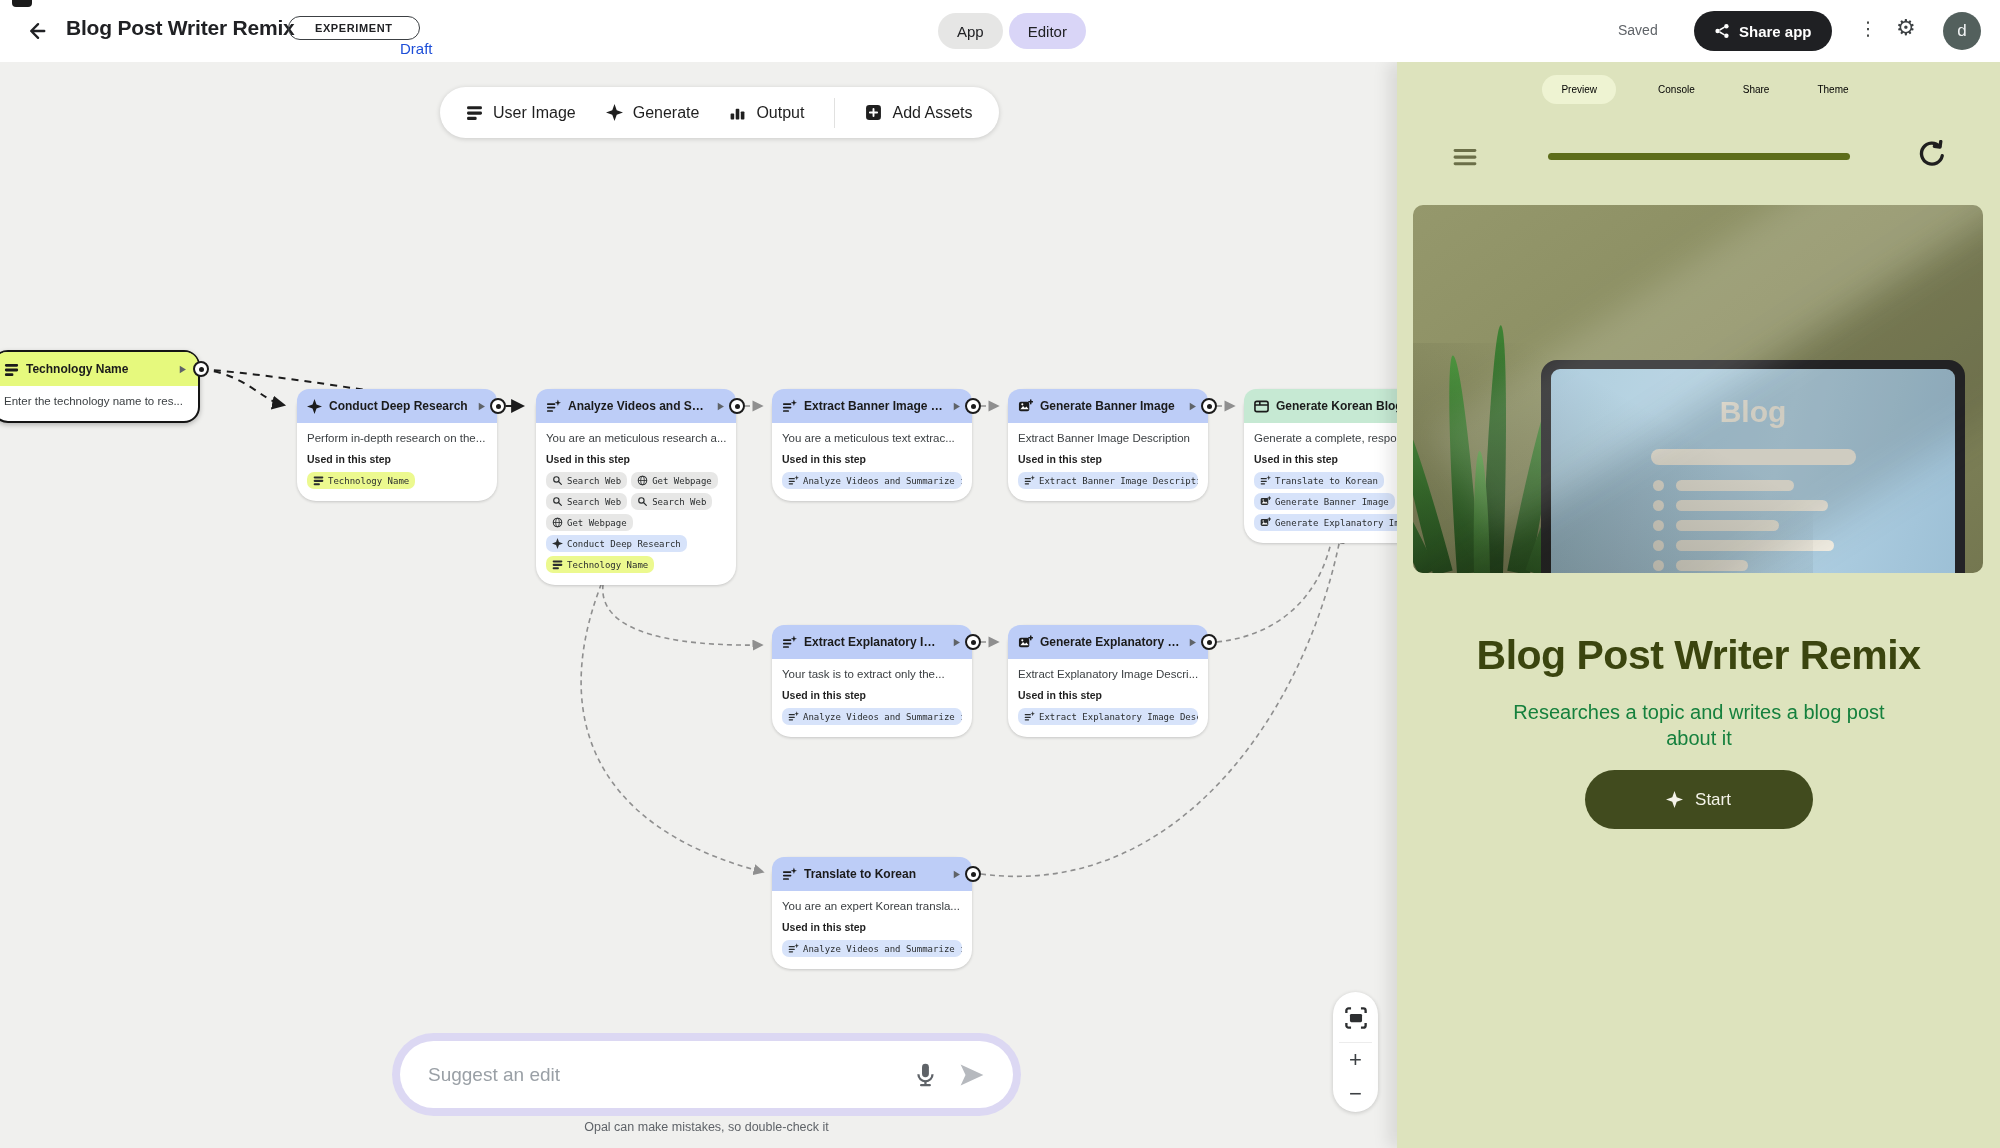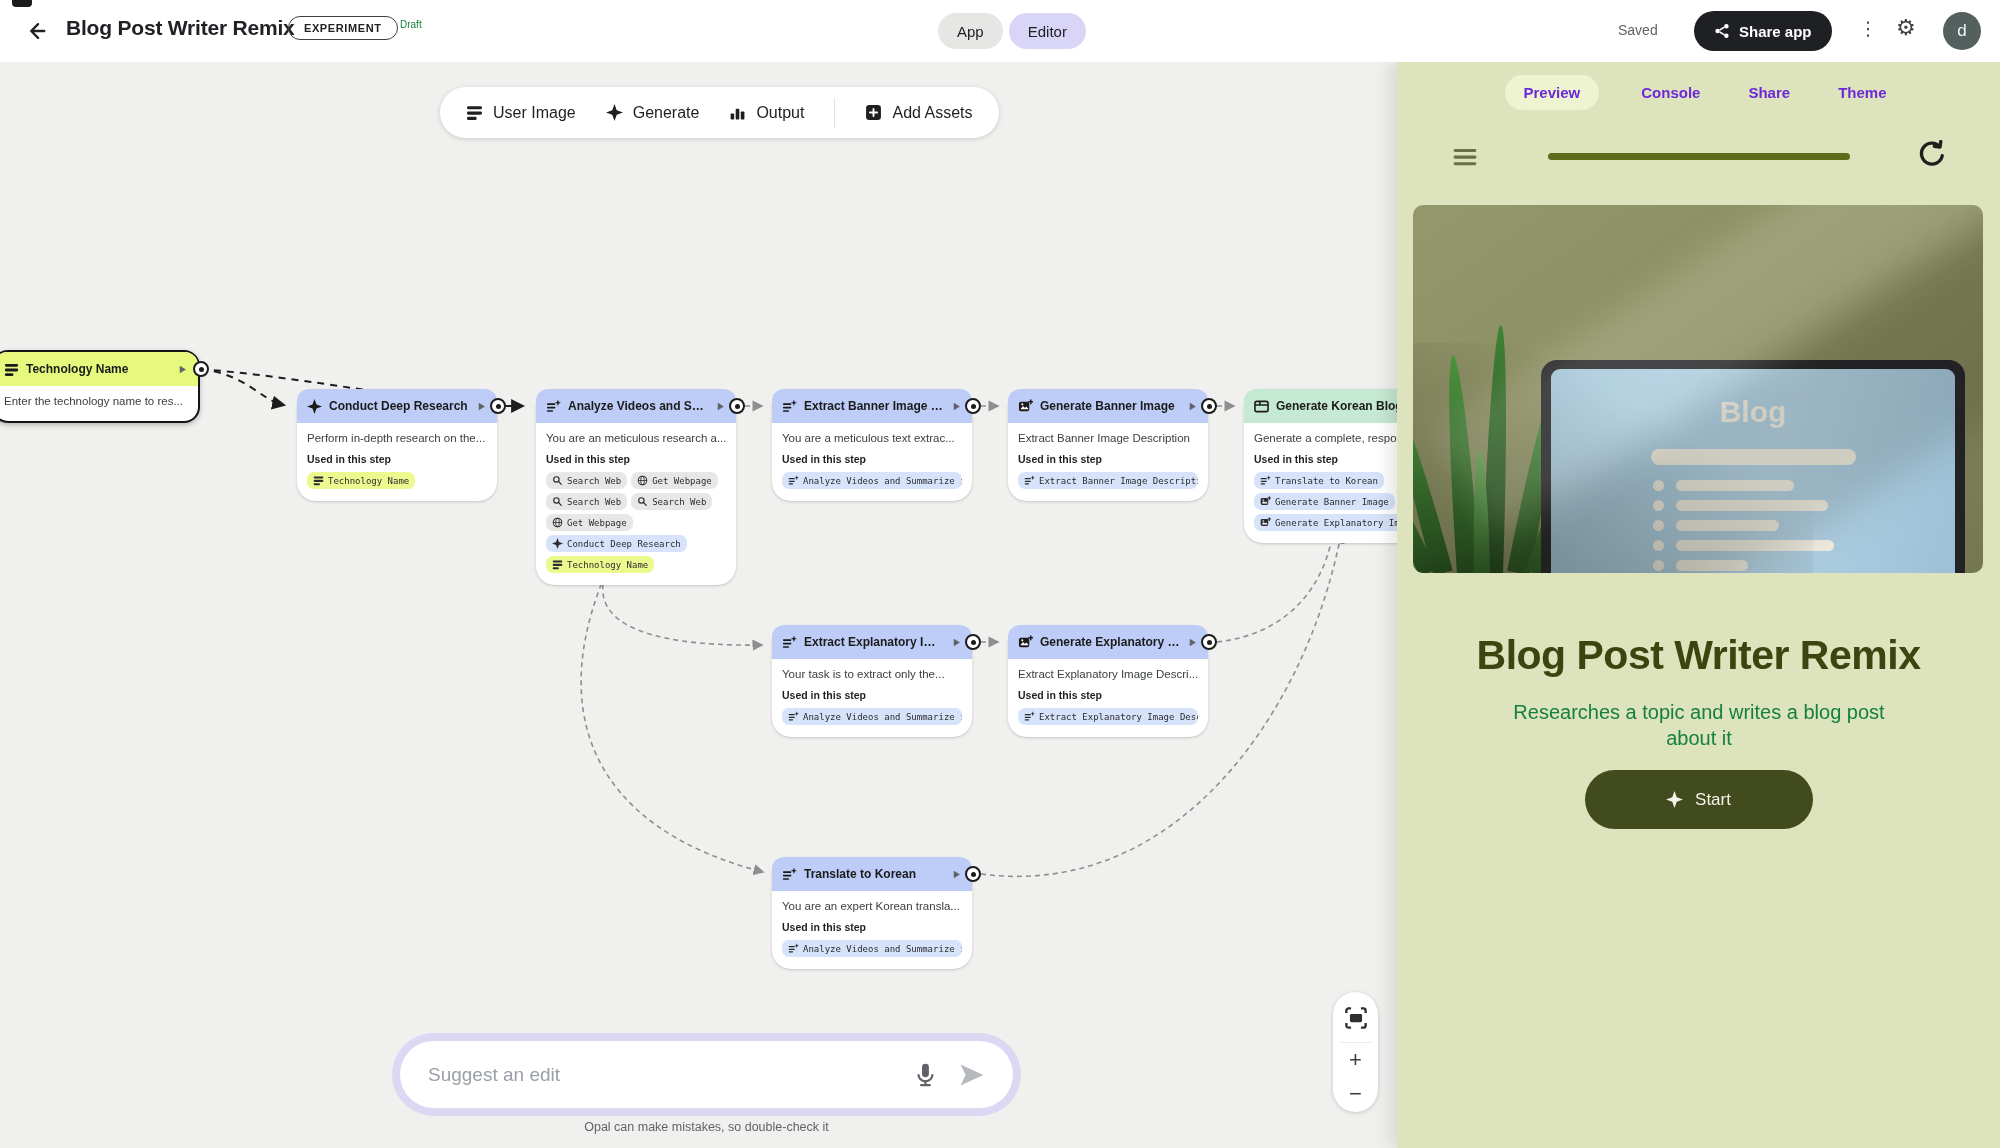--- a/index.html
+++ b/index.html
@@ -7,22 +7,22 @@
     font-family:"Liberation Sans", sans-serif; color:#202124; }
   .stage { position:relative; width:2000px; height:1148px; }
 
   
   .header { position:absolute; top:0; left:0; width:2000px; height:62px; background:#fff; z-index:30; }
   .menu-frag { position:absolute; left:12px; top:-5px; width:20px; height:12px; background:#1b1b1b; border-radius:4px; }
   .back-btn { position:absolute; left:22px; top:17px; width:28px; height:28px; color:#202124; cursor:pointer; }
   .back-btn svg { width:22px; height:22px; margin:3px; }
   .hd-title { position:absolute; left:66px; top:16px; font-size:21px; font-weight:bold; letter-spacing:-.2px; }
   .badge { position:absolute; left:288px; top:16px; border:1.7px solid #3c4043; border-radius:15px;
-    padding:5px 15px; font-size:11px; font-weight:bold; letter-spacing:.6px; }
-  .draft { position:absolute; left:400px; top:19px; font-size:10px; color:#15803d; }
+    padding:5px 26px; font-size:11px; font-weight:bold; letter-spacing:.6px; }
+  .draft { position:absolute; left:400px; top:40px; font-size:15px; color:#1d4ed8; }
   .mode-toggle { position:absolute; left:938px; top:13px; display:flex; gap:6px; }
   .mode-pill { height:36px; border-radius:18px; padding:16px 19px; font-size:15px; display:flex; align-items:center; cursor:pointer; }
   .mode-app { background:#e6e6e5; }
   .mode-editor { background:#d9d5f7; }
   .saved { position:absolute; left:1618px; top:22px; font-size:14px; color:#5f6368; }
   .share-btn { position:absolute; left:1694px; top:11px; height:40px; border-radius:20px; background:#1f2023;
     color:#fff; font-size:15px; font-weight:bold; display:flex; align-items:center; gap:9px; padding:0 20px; cursor:pointer; }
   .share-btn svg { width:16px; height:16px; }
   .kebab { position:absolute; left:1856px; top:17px; font-size:19px; color:#444746; width:24px; text-align:center; cursor:pointer; }
   .gear { position:absolute; left:1896px; top:15px; font-size:22px; color:#3c4043; cursor:pointer; }
@@ -81,21 +81,21 @@
   .zoomer { position:absolute; left:1333px; top:930px; width:45px; height:120px; background:#fff; border-radius:23px;
     box-shadow:0 1px 4px rgba(0,0,0,.18); display:flex; flex-direction:column; align-items:center; }
   .fit-btn { width:22px; height:22px; color:#2d2f31; margin-top:15px; cursor:pointer; }
   .z-div { width:33px; height:1px; background:#ececec; margin-top:13px; }
   .z-btn { font-size:22px; color:#3c4043; height:34px; line-height:34px; cursor:pointer; }
 
   
   .panel { position:absolute; left:1397px; top:62px; width:603px; height:1086px; background:#dde3bd;
     box-shadow:-8px 0 16px rgba(0,0,0,.10); }
   .tabs { position:absolute; top:13px; left:0; width:100%; display:flex; justify-content:center; align-items:center; gap:36px; }
-  .tab { font-size:15px; color:#6d28d9; padding:9px 6px; cursor:pointer;font-weight:bold; }
+  .tab { font-size:10px; color:#000000; padding:9px 6px; cursor:pointer; }
   .tab.active { background:#eef3d2; border-radius:19px; padding:9px 19px; }
   .run-row { position:absolute; top:78px; left:0; width:100%; height:34px; }
   .run-menu { position:absolute; left:51px; top:4px; width:34px; height:26px; color:#6b6f48; cursor:pointer; }
   .run-progress { position:absolute; left:151px; top:13px; width:302px; height:7px; border-radius:4px; background:#5d6d1a; }
   .run-refresh { position:absolute; left:519px; top:0px; width:30px; height:30px; color:#1f1f1f; cursor:pointer; }
 
   .hero { position:absolute; left:16px; top:143px; width:570px; height:368px; border-radius:10px; overflow:hidden; }
   .hero-wall { position:absolute; inset:0;
     background:linear-gradient(145deg,#95986c 0%,#8a8d61 45%,#747750 100%); }
   .streak-light { position:absolute; width:760px; height:130px; background:rgba(255,255,244,.16);

